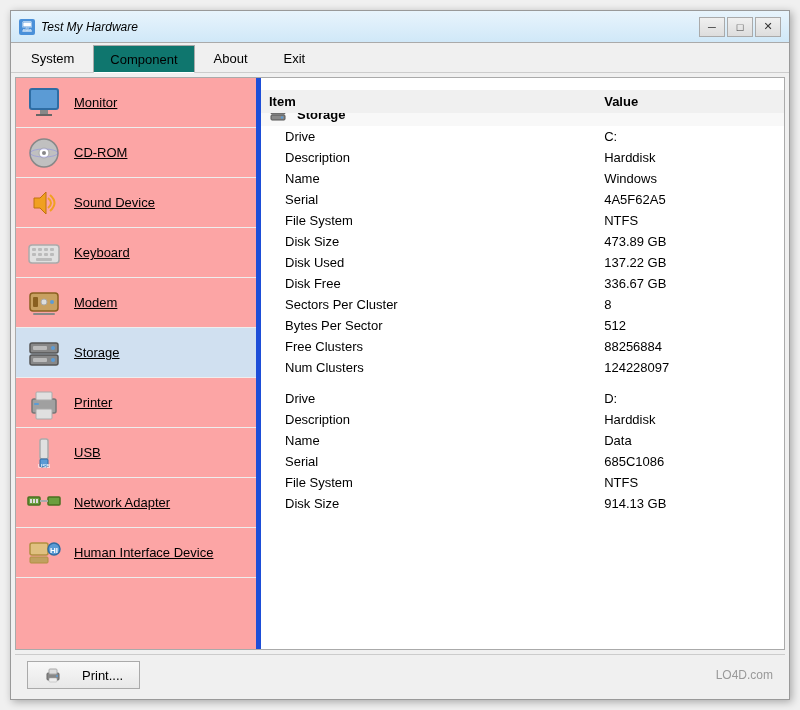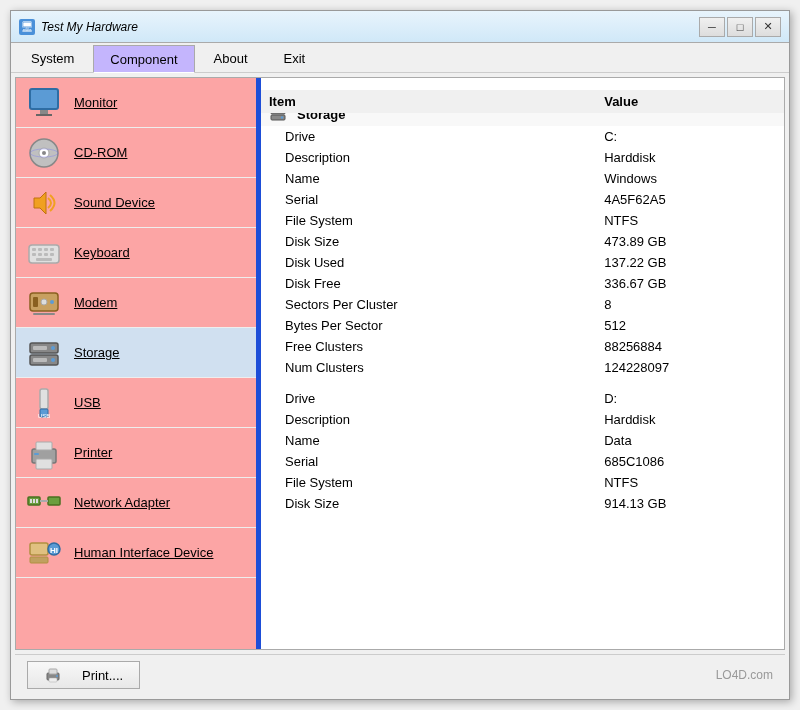--- a/index.html
+++ b/index.html
@@ -80,21 +80,21 @@
       cursor: pointer;
       border: 1px solid transparent;
       margin: 2px 1px 0 1px;
       font-size: 13px;
       background: transparent;
       color: #000;
       display: flex;
       align-items: center;
     }
     .menu-tab.active {
-      background: #c4b5fd;
+      background: #0f766e;
       border: 1px solid #aaa;
       border-bottom: 1px solid white;
       margin-bottom: -1px;
       z-index: 1;
     }
 
     .main-content {
       display: flex;
       flex: 1;
       overflow: hidden;
@@ -309,38 +309,38 @@
             <rect x="7" y="11" width="14" height="4" rx="1" fill="#bbb"></rect>
             <rect x="7" y="23" width="14" height="4" rx="1" fill="#bbb"></rect>
           </svg>
         </div>
         <span class="sidebar-label">Storage</span>
       </div>
 
       <div class="sidebar-item">
         <div class="sidebar-icon">
           <svg width="36" height="36" viewBox="0 0 36 36">
-            <rect x="14" y="4" width="8" height="20" rx="2" fill="#e0e0e0" stroke="#aaa" stroke-width="1.5"></rect>
-            <rect x="14" y="24" width="8" height="8" rx="1" fill="#5b9bd5" stroke="#2e6da4" stroke-width="1"></rect>
-            <text x="18" y="33" text-anchor="middle" font-size="6" fill="white">USB</text>
-          </svg>
-        </div>
-        <span class="sidebar-label">USB</span>
-      </div>
-
-      <div class="sidebar-item">
-        <div class="sidebar-icon">
-          <svg width="36" height="36" viewBox="0 0 36 36">
             <rect x="6" y="14" width="24" height="14" rx="2" fill="#a0a0a0" stroke="#777" stroke-width="1.5"></rect>
             <rect x="10" y="7" width="16" height="8" rx="1" fill="#e0e0e0" stroke="#aaa" stroke-width="1"></rect>
             <rect x="10" y="24" width="16" height="10" rx="1" fill="#e0e0e0" stroke="#aaa" stroke-width="1"></rect>
             <rect x="8" y="18" width="5" height="2" rx="1" fill="#5b9bd5"></rect>
           </svg>
         </div>
         <span class="sidebar-label">Printer</span>
+      </div>
+
+      <div class="sidebar-item">
+        <div class="sidebar-icon">
+          <svg width="36" height="36" viewBox="0 0 36 36">
+            <rect x="14" y="4" width="8" height="20" rx="2" fill="#e0e0e0" stroke="#aaa" stroke-width="1.5"></rect>
+            <rect x="14" y="24" width="8" height="8" rx="1" fill="#5b9bd5" stroke="#2e6da4" stroke-width="1"></rect>
+            <text x="18" y="33" text-anchor="middle" font-size="6" fill="white">USB</text>
+          </svg>
+        </div>
+        <span class="sidebar-label">USB</span>
       </div>
 
       <div class="sidebar-item">
         <div class="sidebar-icon">
           <svg width="36" height="36" viewBox="0 0 36 36">
             <rect x="2" y="12" width="12" height="8" rx="1" fill="#6a9f3e" stroke="#4a7020" stroke-width="1.5"></rect>
             <rect x="4" y="14" width="2" height="4" fill="#ddd"></rect>
             <rect x="7" y="14" width="2" height="4" fill="#ddd"></rect>
             <rect x="10" y="14" width="2" height="4" fill="#ddd"></rect>
             <rect x="22" y="12" width="12" height="8" rx="1" fill="#6a9f3e" stroke="#4a7020" stroke-width="1.5"></rect>

